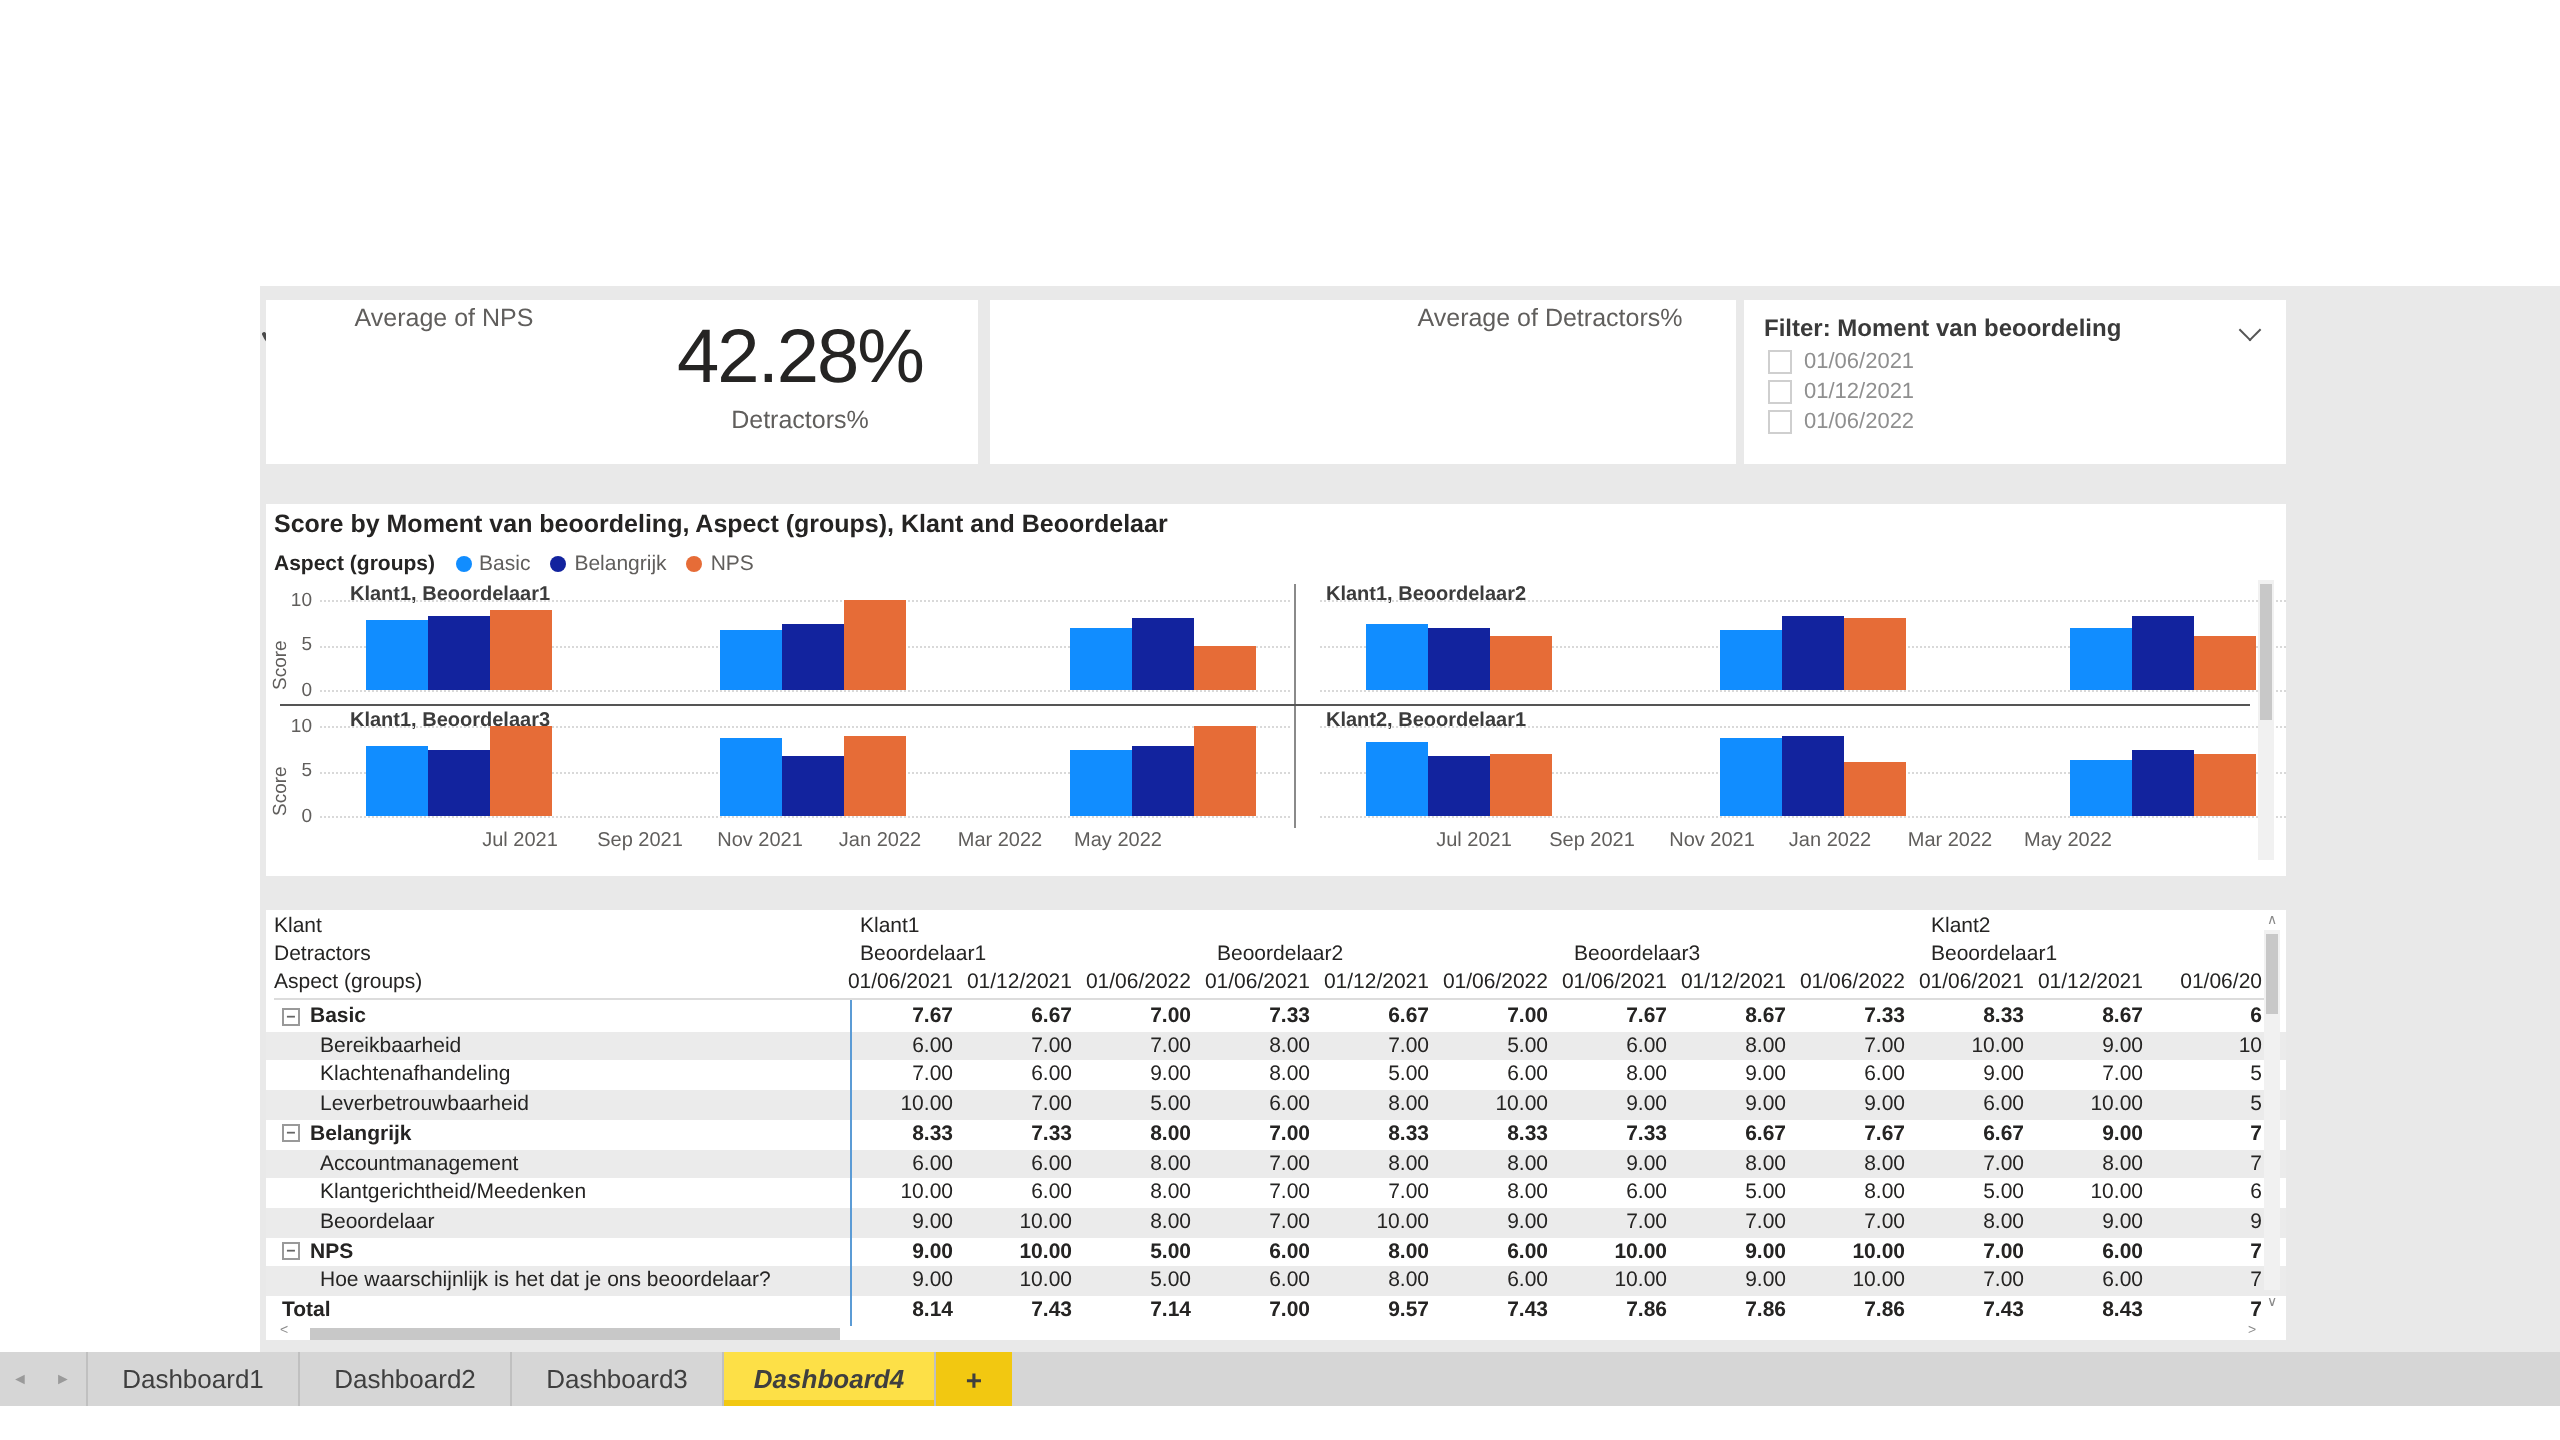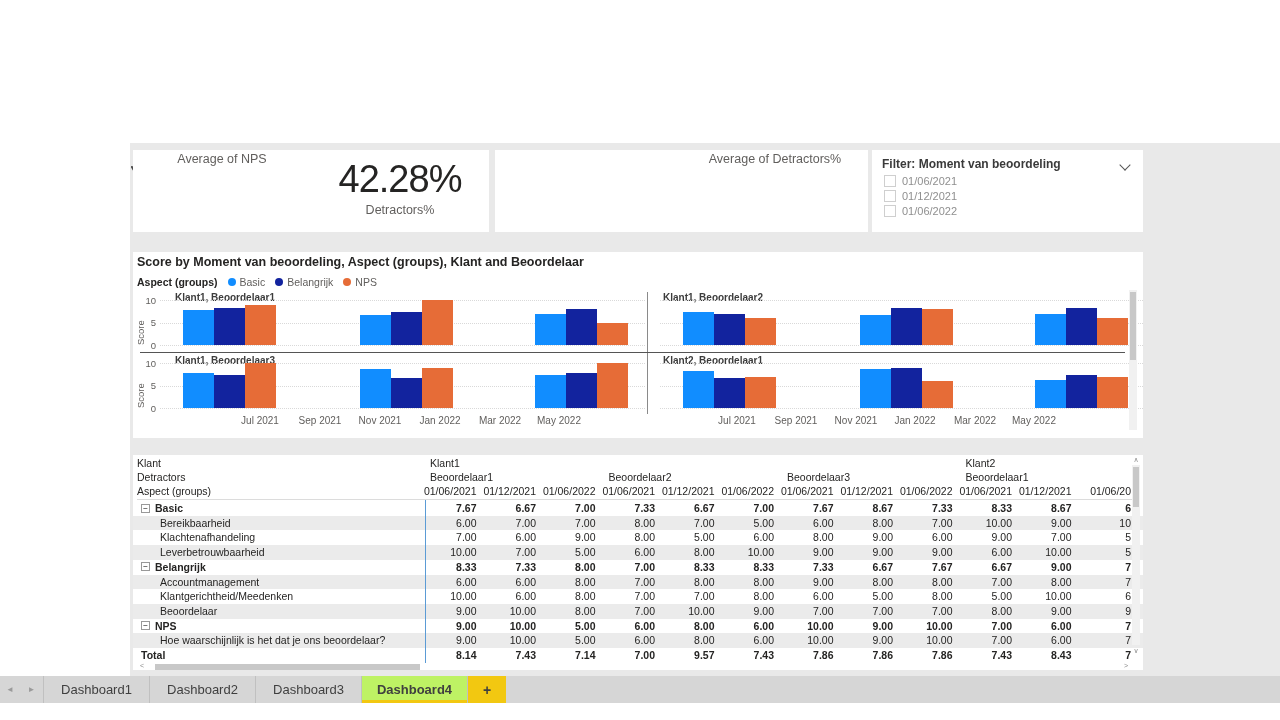--- a/index.html
+++ b/index.html
@@ -50,21 +50,21 @@
   .t-val{position:absolute;font-size:10.5px;color:#252423;text-align:right;}
   .bold{font-weight:bold;}
   .expander{width:9px;height:9px;border:1px solid #999;font-size:8px;line-height:7px;
             text-align:center;color:#666;background:#fff;box-sizing:border-box;}
   .blue-line{position:absolute;width:1px;background:#5b9bd5;}
   .hdr-line{position:absolute;height:1px;background:#dcdcdc;}
   
   #tabbar{left:0;top:676px;width:1280px;height:27px;background:#d6d6d6;}
   .tab{position:absolute;top:0;height:27px;border-right:1px solid #c0c0c0;
        display:flex;align-items:center;justify-content:center;font-size:13px;color:#3f3f3f;}
-  .tab.active{background:#bef264;font-weight:bold;}
+  .tab.active{background:#fde047;font-weight:bold;font-style:italic;}
   .tab-underline{position:absolute;left:0;bottom:0;width:100%;height:3px;}
   .navbtn{position:absolute;top:0;height:27px;width:20px;display:flex;align-items:center;
           justify-content:center;font-size:8px;color:#9a9a9a;}
   #arc-decor{left:128px;top:144px;}
 </style>
 </head>
 <body>
 
 <div id="stage">
   <div class="abs" id="canvas-bg"></div>

